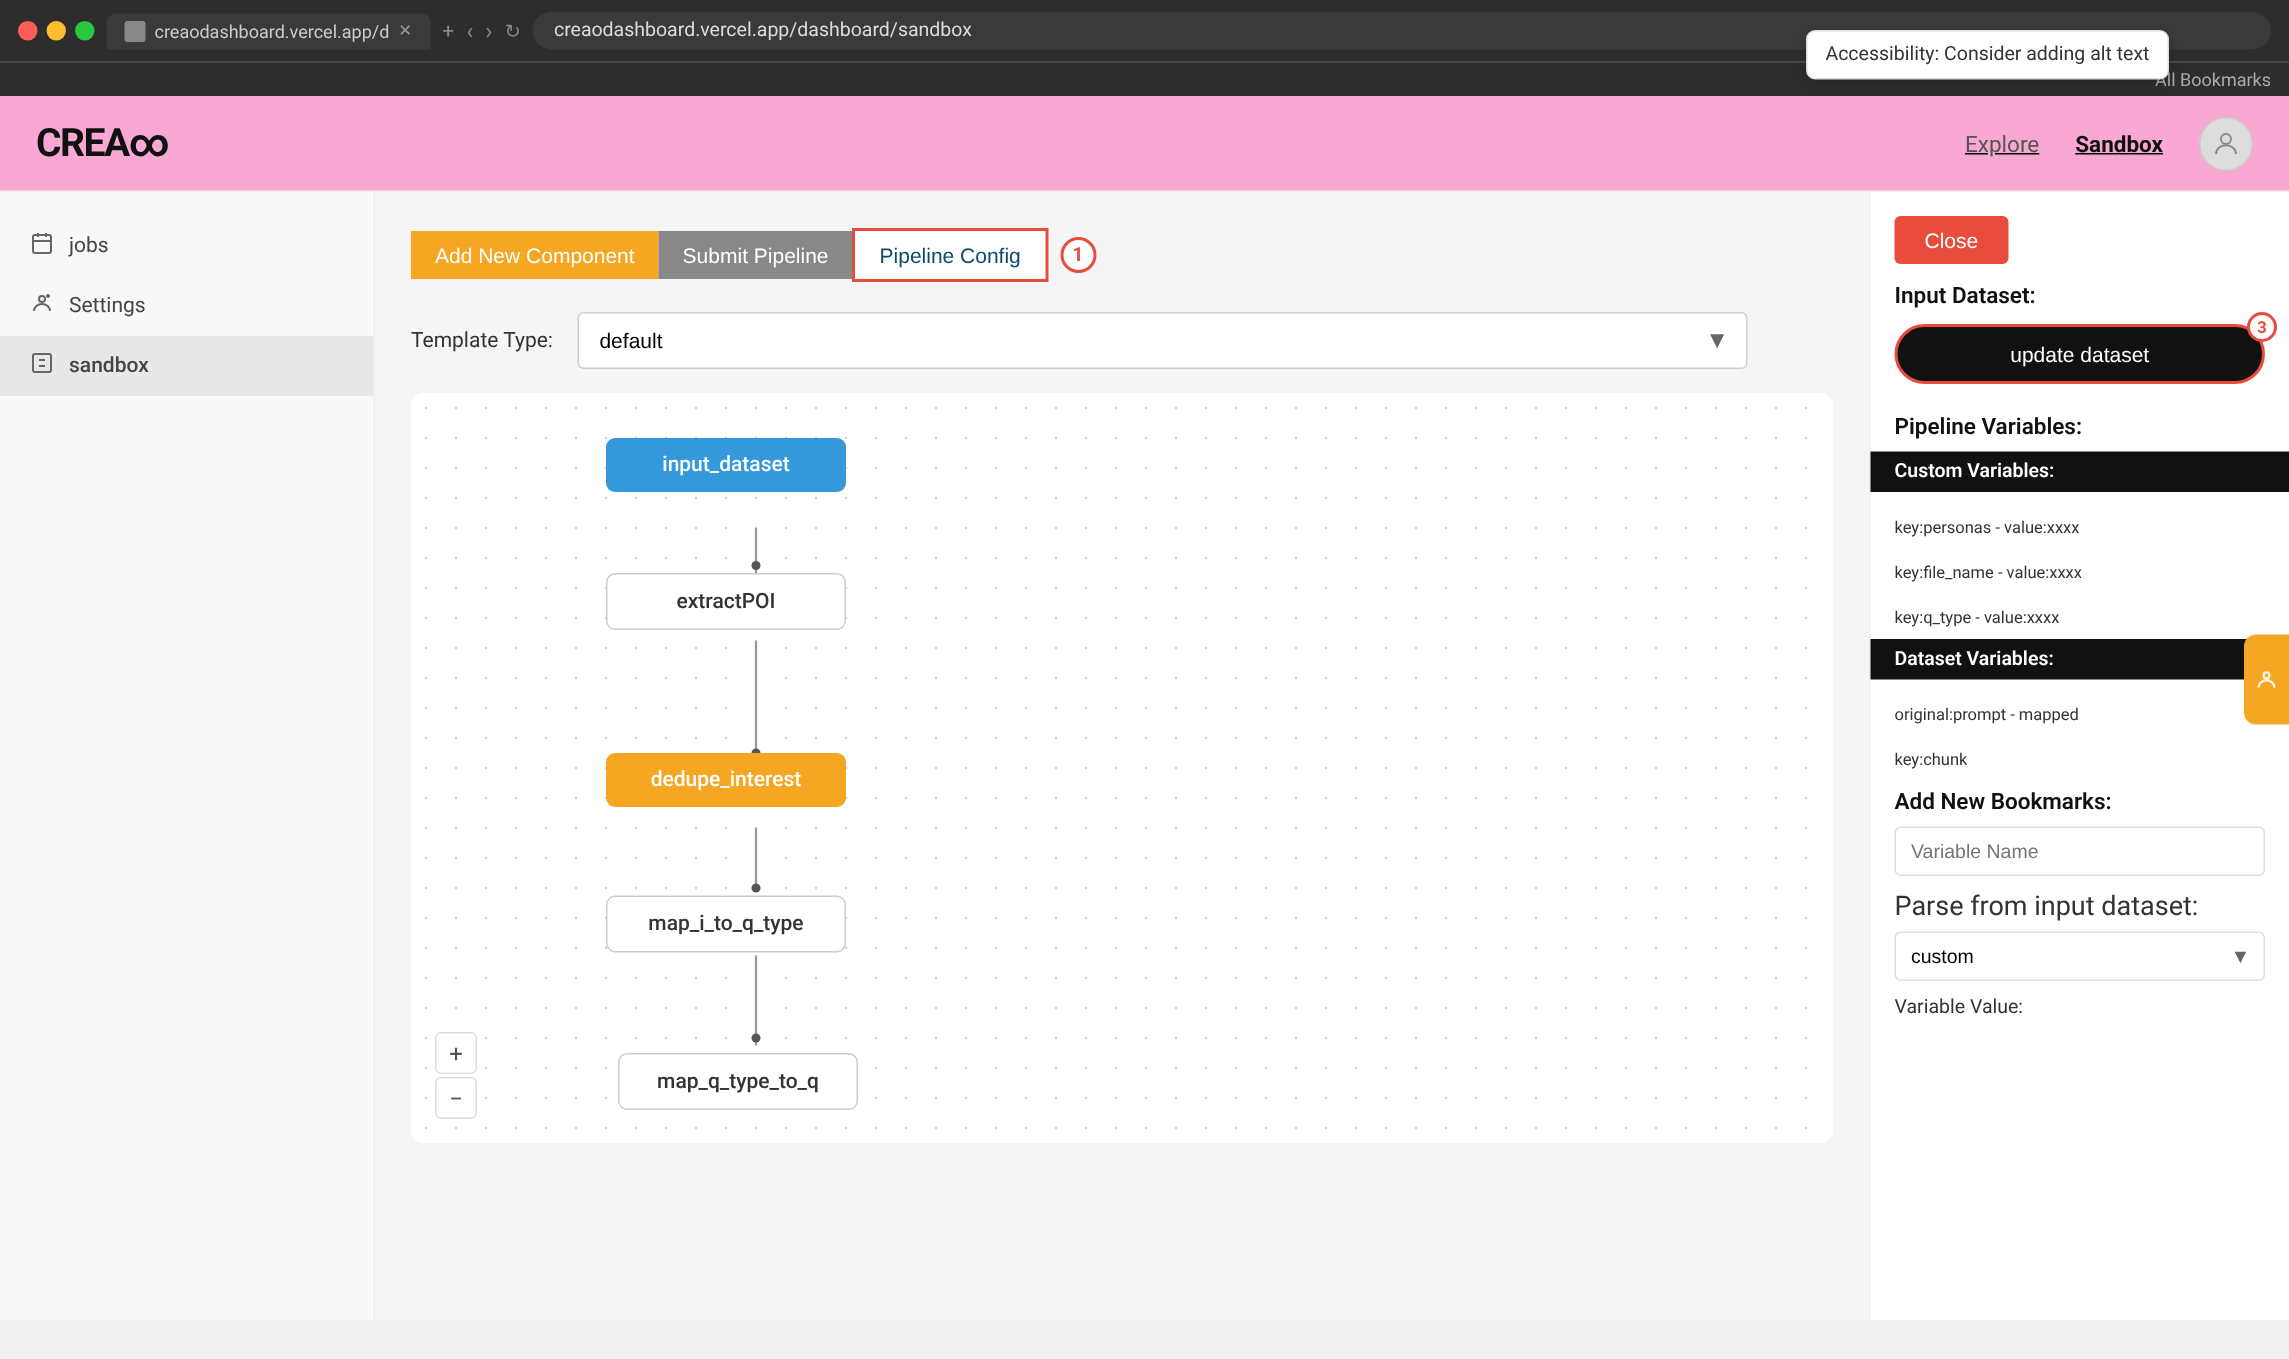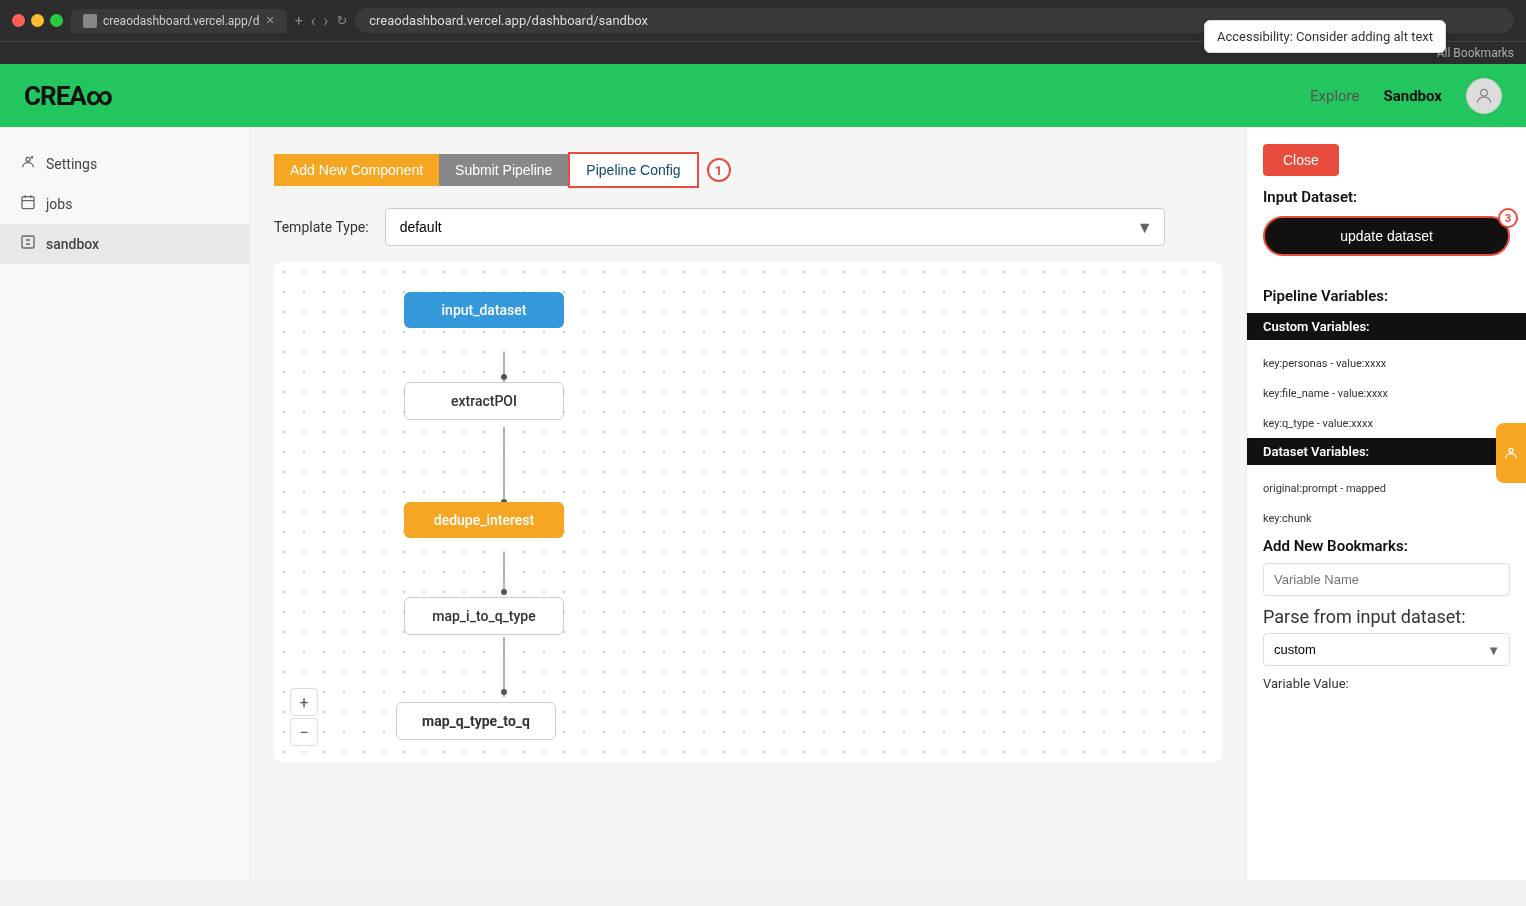--- a/index.html
+++ b/index.html
@@ -71,38 +71,39 @@
     
     .app-container {
       background: white;
       min-height: calc(906px - 90px);
       display: flex;
       flex-direction: column;
     }
 
     
     .top-nav {
-      background: #22c55e;
+      background: #f9a8d4;
       border-bottom: 1px solid #eee;
       padding: 0 24px;
       display: flex;
       align-items: center;
       height: 64px;
     }
     .logo {
       font-size: 26px;
       font-weight: 700;
       color: #111;
       letter-spacing: -1px;
       margin-right: auto;
     }
     .nav-links {
       display: flex;
       align-items: center;
       gap: 24px;
+      text-decoration: underline;
     }
     .nav-link {
       font-size: 15px;
       color: #555;
       cursor: pointer;
       text-decoration: none;
     }
     .nav-link.active {
       font-weight: 700;
       color: #111;
@@ -349,21 +350,21 @@
     }
     .update-dataset-btn {
       background: #111;
       color: white;
       border: 2px solid #e74c3c;
       padding: 10px 16px;
       border-radius: 20px;
       font-size: 14px;
       cursor: pointer;
       width: 100%;
-      margin-bottom: 19px;
+      margin-bottom: 7px;
     }
     .panel-section-header {
       background: #111;
       color: white;
       padding: 6px 10px;
       font-size: 13px;
       font-weight: 600;
       margin: 8px -16px;
       padding-left: 16px;
     }
@@ -491,35 +492,35 @@
       </div>
     </div>
   </div>
 
   <div class="main-layout">
 
     <div class="sidebar">
       <div class="sidebar-item">
         <span class="sidebar-icon">
           <svg width="16" height="16" viewBox="0 0 24 24" fill="none" stroke="#666" stroke-width="2">
+            <rect x="3" y="4" width="18" height="18" rx="2"></rect>
+              <path d="M8 2v4M16 2v4M3 10h18"></path>
+          </svg>
+        </span>
+        <span>jobs</span>
+      </div>
+      <div class="sidebar-item">
+        <span class="sidebar-icon">
+          <svg width="16" height="16" viewBox="0 0 24 24" fill="none" stroke="#666" stroke-width="2">
             <circle cx="12" cy="8" r="3"></circle>
               <path d="M4 20c0-4 3.6-7 8-7s8 3 8 7"></path>
             <circle cx="18" cy="5" r="1"></circle>
           </svg>
         </span>
         <span>Settings</span>
-      </div>
-      <div class="sidebar-item">
-        <span class="sidebar-icon">
-          <svg width="16" height="16" viewBox="0 0 24 24" fill="none" stroke="#666" stroke-width="2">
-            <rect x="3" y="4" width="18" height="18" rx="2"></rect>
-              <path d="M8 2v4M16 2v4M3 10h18"></path>
-          </svg>
-        </span>
-        <span>jobs</span>
       </div>
       <div class="sidebar-item active">
         <span class="sidebar-icon">
           <svg width="16" height="16" viewBox="0 0 24 24" fill="none" stroke="#666" stroke-width="2">
             <rect x="3" y="3" width="18" height="18" rx="2"></rect>
             <path d="M9 9h6M9 15h6"></path>
           </svg>
         </span>
         <span>sandbox</span>
       </div>
@@ -570,21 +571,21 @@
         </div>
 
         <div class="node node-orange" style="left:130px;top:240px;min-width:160px;">
           <span>dedupe_interest</span>
         </div>
 
         <div class="node node-white" style="left:130px;top:335px;min-width:160px;">
           <span>map_i_to_q_type</span>
         </div>
 
-        <div class="node node-white" style="left:122px;top:440px;min-width:160px;font-weight:bold;">
+        <div class="node node-white" style="left:138px;top:440px;min-width:160px;">
           <span>map_q_type_to_q</span>
         </div>
 
         <div class="canvas-controls">
           <div class="canvas-btn">+</div>
           <div class="canvas-btn">−</div>
         </div>
       </div>
     </div>
 

